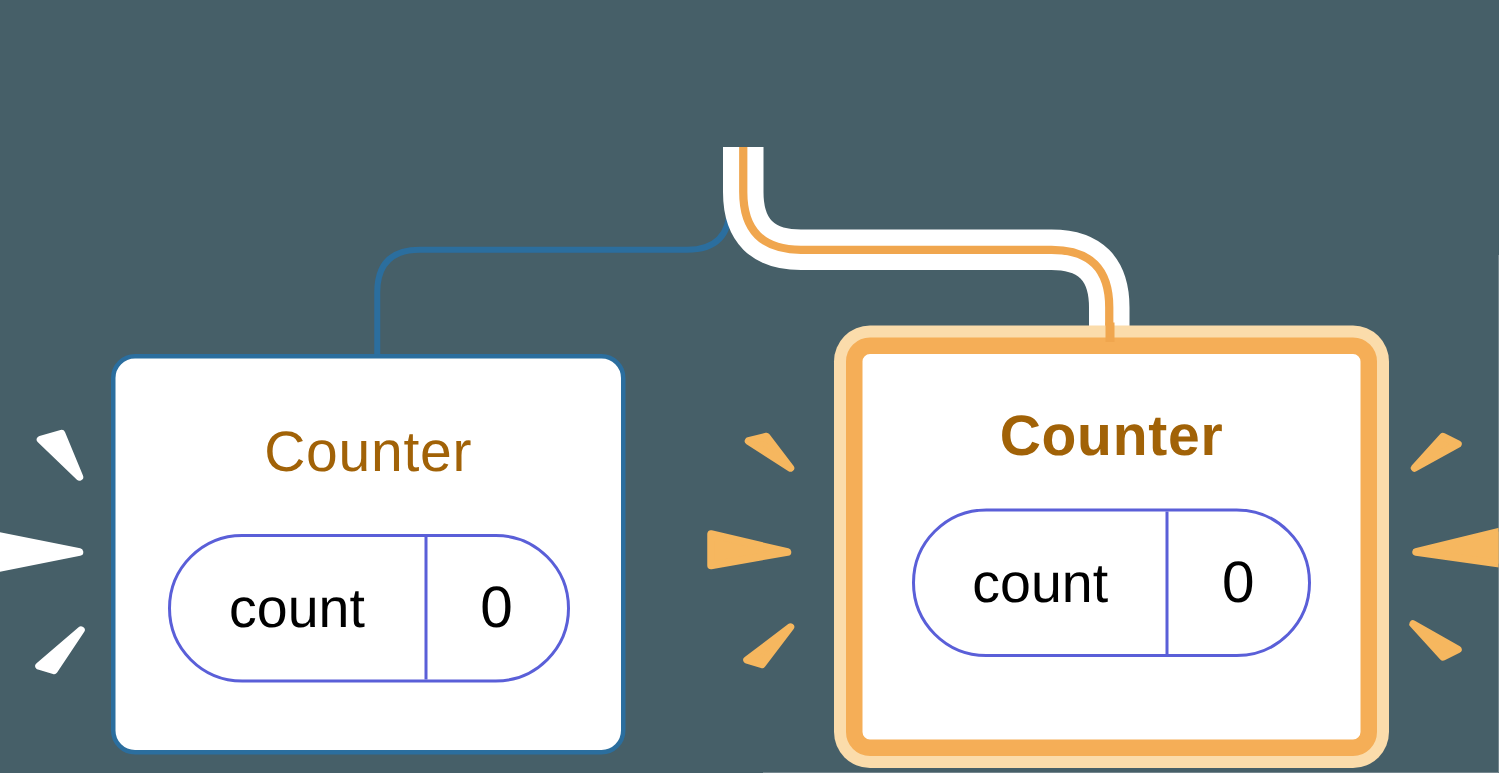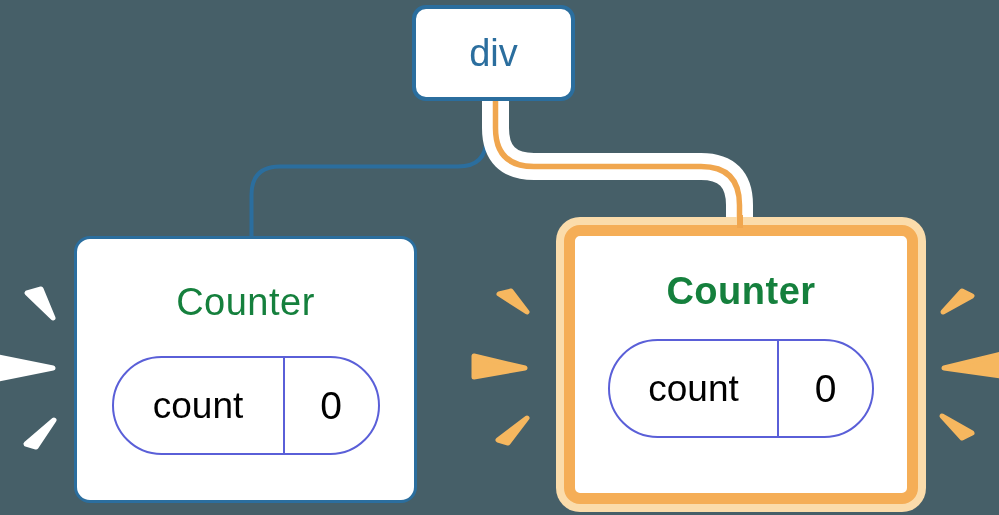--- a/index.html
+++ b/index.html
@@ -27,21 +27,21 @@
     left:74px;top:236px;width:343px;height:267px;
     border:3px solid #2b6e9e;border-radius:16px;
     padding-top:42px;
   }
   .counter-right{
     left:564px;top:225px;width:354px;height:279px;
     border:11px solid #f5ae57;border-radius:16px;
     box-shadow:0 0 0 8px #fbdcab;
     padding-top:34px;
   }
-  .counter-title{font-size:38px;color:#15803d;letter-spacing:.5px;text-align:center;}
+  .counter-title{font-size:38px;color:#a16207;letter-spacing:.5px;text-align:center;}
   .counter-left  .counter-title{font-weight:500;}
   .counter-right .counter-title{font-weight:700;}
 
   
   .pill{
     margin-top:32px;
     width:268px;height:99px;
     border:2.5px solid #5a5fd8;border-radius:50px;
     display:flex;box-sizing:border-box;
     color:#000000;
@@ -88,23 +88,20 @@
       <polygon points="498,440 508,443 527,418"></polygon>
     </g>
 
     <g fill="#f6b75f" stroke="#f6b75f" stroke-width="5" stroke-linejoin="round">
       <polygon points="962,291 972,296 943,312"></polygon>
       <polygon points="1001,354 1001,376 944,368"></polygon>
       <polygon points="962,438 972,433 942,416"></polygon>
     </g>
   </svg>
 
-  <div class="node root-node">
-    <span class="root-label">div</span>
-  </div>
 
   <div class="node counter counter-left">
     <div class="counter-title">Counter</div>
     <div class="pill">
       <span class="pill-key">count</span>
       <span class="pill-val">0</span>
     </div>
   </div>
 
   <div class="node counter counter-right">

